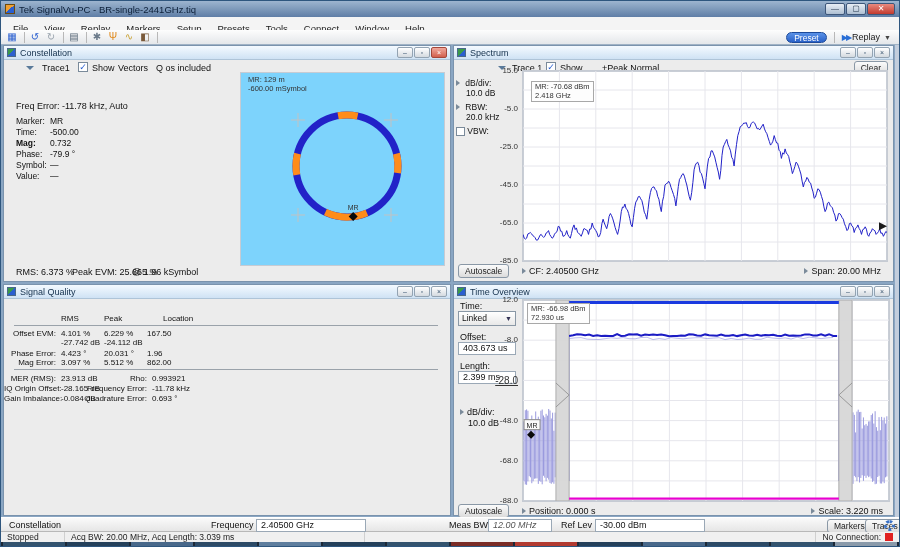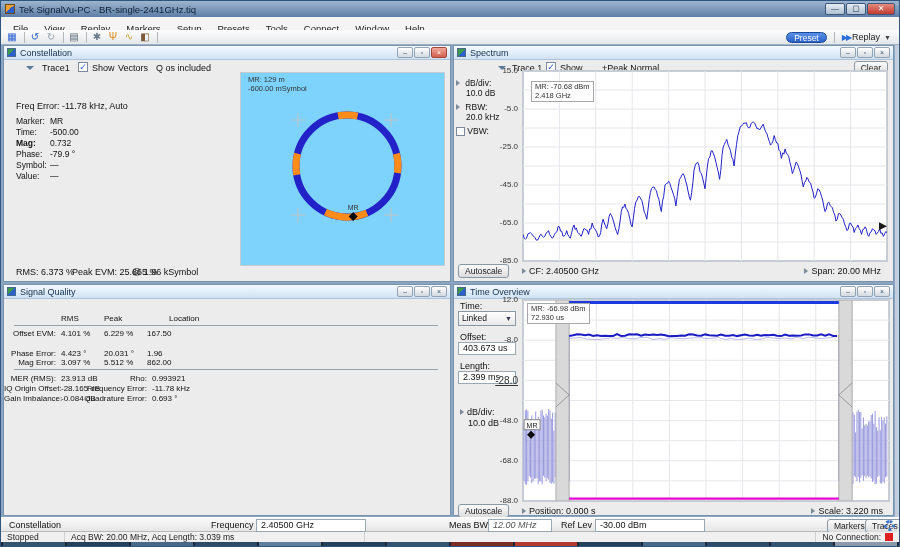--- a/index.html
+++ b/index.html
@@ -251,28 +251,32 @@
       <span class="picon"></span>
       <span class="ptitle">Signal Quality</span>
       <span class="pbtn">–</span>
       <span class="pbtn">▫</span>
       <span class="pbtn">×</span>
     </div>
     <div id="sq-table" style="position:absolute;left:0;top:0;width:100%;height:100%;">
         <div class="sq-row" style="top: 29px;">
           <span style="left: 57px;">RMS</span>
           <span style="left: 100px;">Peak</span>
-          <span style="left: 143px; padding-left: 22px;">Location</span>
+          <span style="left: 137px; padding-left: 22px;">Location</span>
         </div>
         <div class="hline" style="left: 10px; top: 40px; width: 424px;"></div>
         <div class="sq-row" style="top: 44px;">
           <span style="left: 0px; width: 52px; text-align: right;">Offset EVM:</span>
           <span style="left: 57px;">4.101 %</span>
           <span style="left: 100px;">6.229 %</span>
           <span style="left: 143px;">167.50</span>
+        </div>
+        <div class="sq-row" style="top: 53px;">
+          <span style="left: 57px;">-27.742 dB</span>
+          <span style="left: 100px;">-24.112 dB</span>
         </div>
         <div class="sq-row" style="top: 64px;">
           <span style="left: 0px; width: 52px; text-align: right;">Phase Error:</span>
           <span style="left: 57px;">4.423 °</span>
           <span style="left: 100px;">20.031 °</span>
           <span style="left: 143px;">1.96</span>
         </div>
         <div class="sq-row" style="top: 73px;">
           <span style="left: 0px; width: 52px; text-align: right;">Mag Error:</span>
           <span style="left: 57px;">3.097 %</span>

